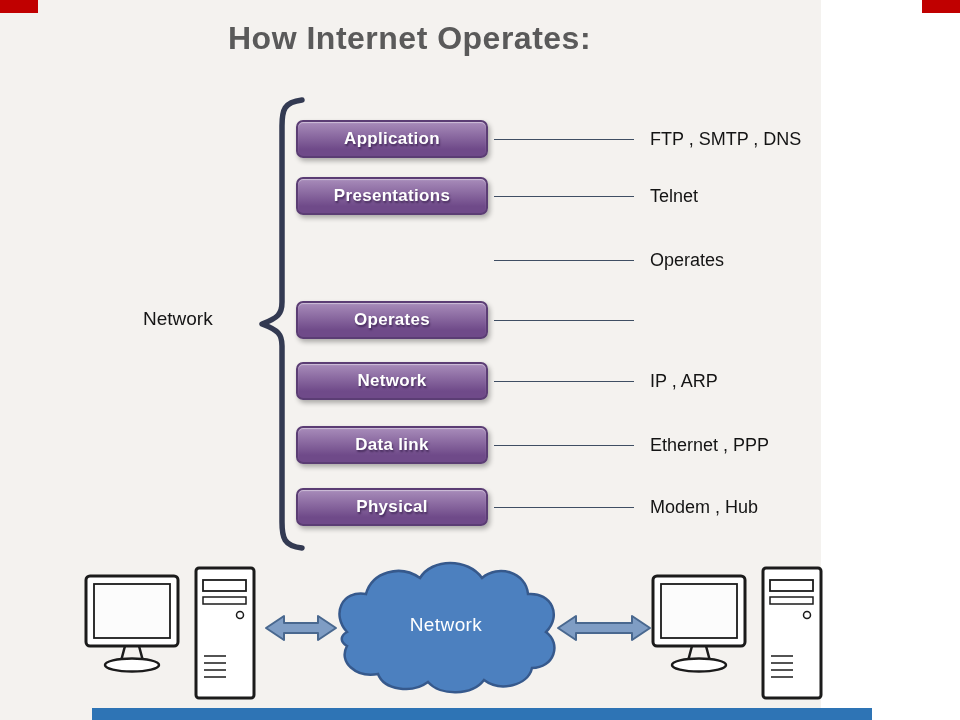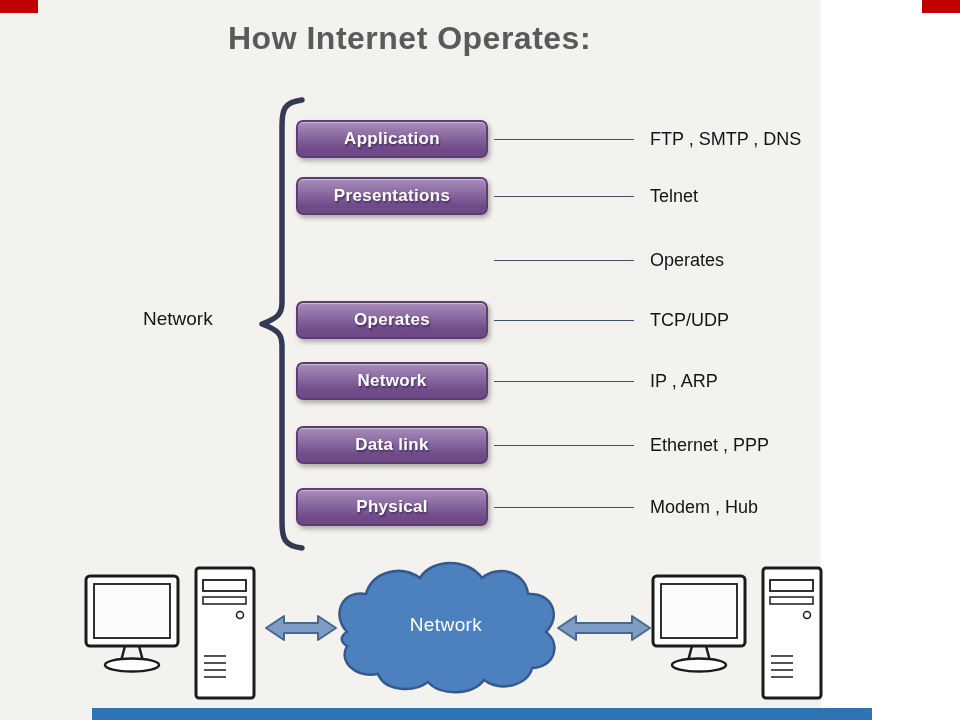--- a/index.html
+++ b/index.html
@@ -82,21 +82,20 @@
   <div class="layer-row" style="top:241px">
     <div class="connector"></div>
     <div class="protocol">Operates</div>
   </div>
 
   <div class="layer-row" style="top:301px">
     <div class="layer-box">
       <span class="layer-label">Operates</span>
     </div>
     <div class="connector"></div>
-    <div class="protocol">TCP/UDP</div>
   </div>
 
   <div class="layer-row" style="top:362px">
     <div class="layer-box">
       <span class="layer-label">Network</span>
     </div>
     <div class="connector"></div>
     <div class="protocol">IP , ARP</div>
   </div>
 

